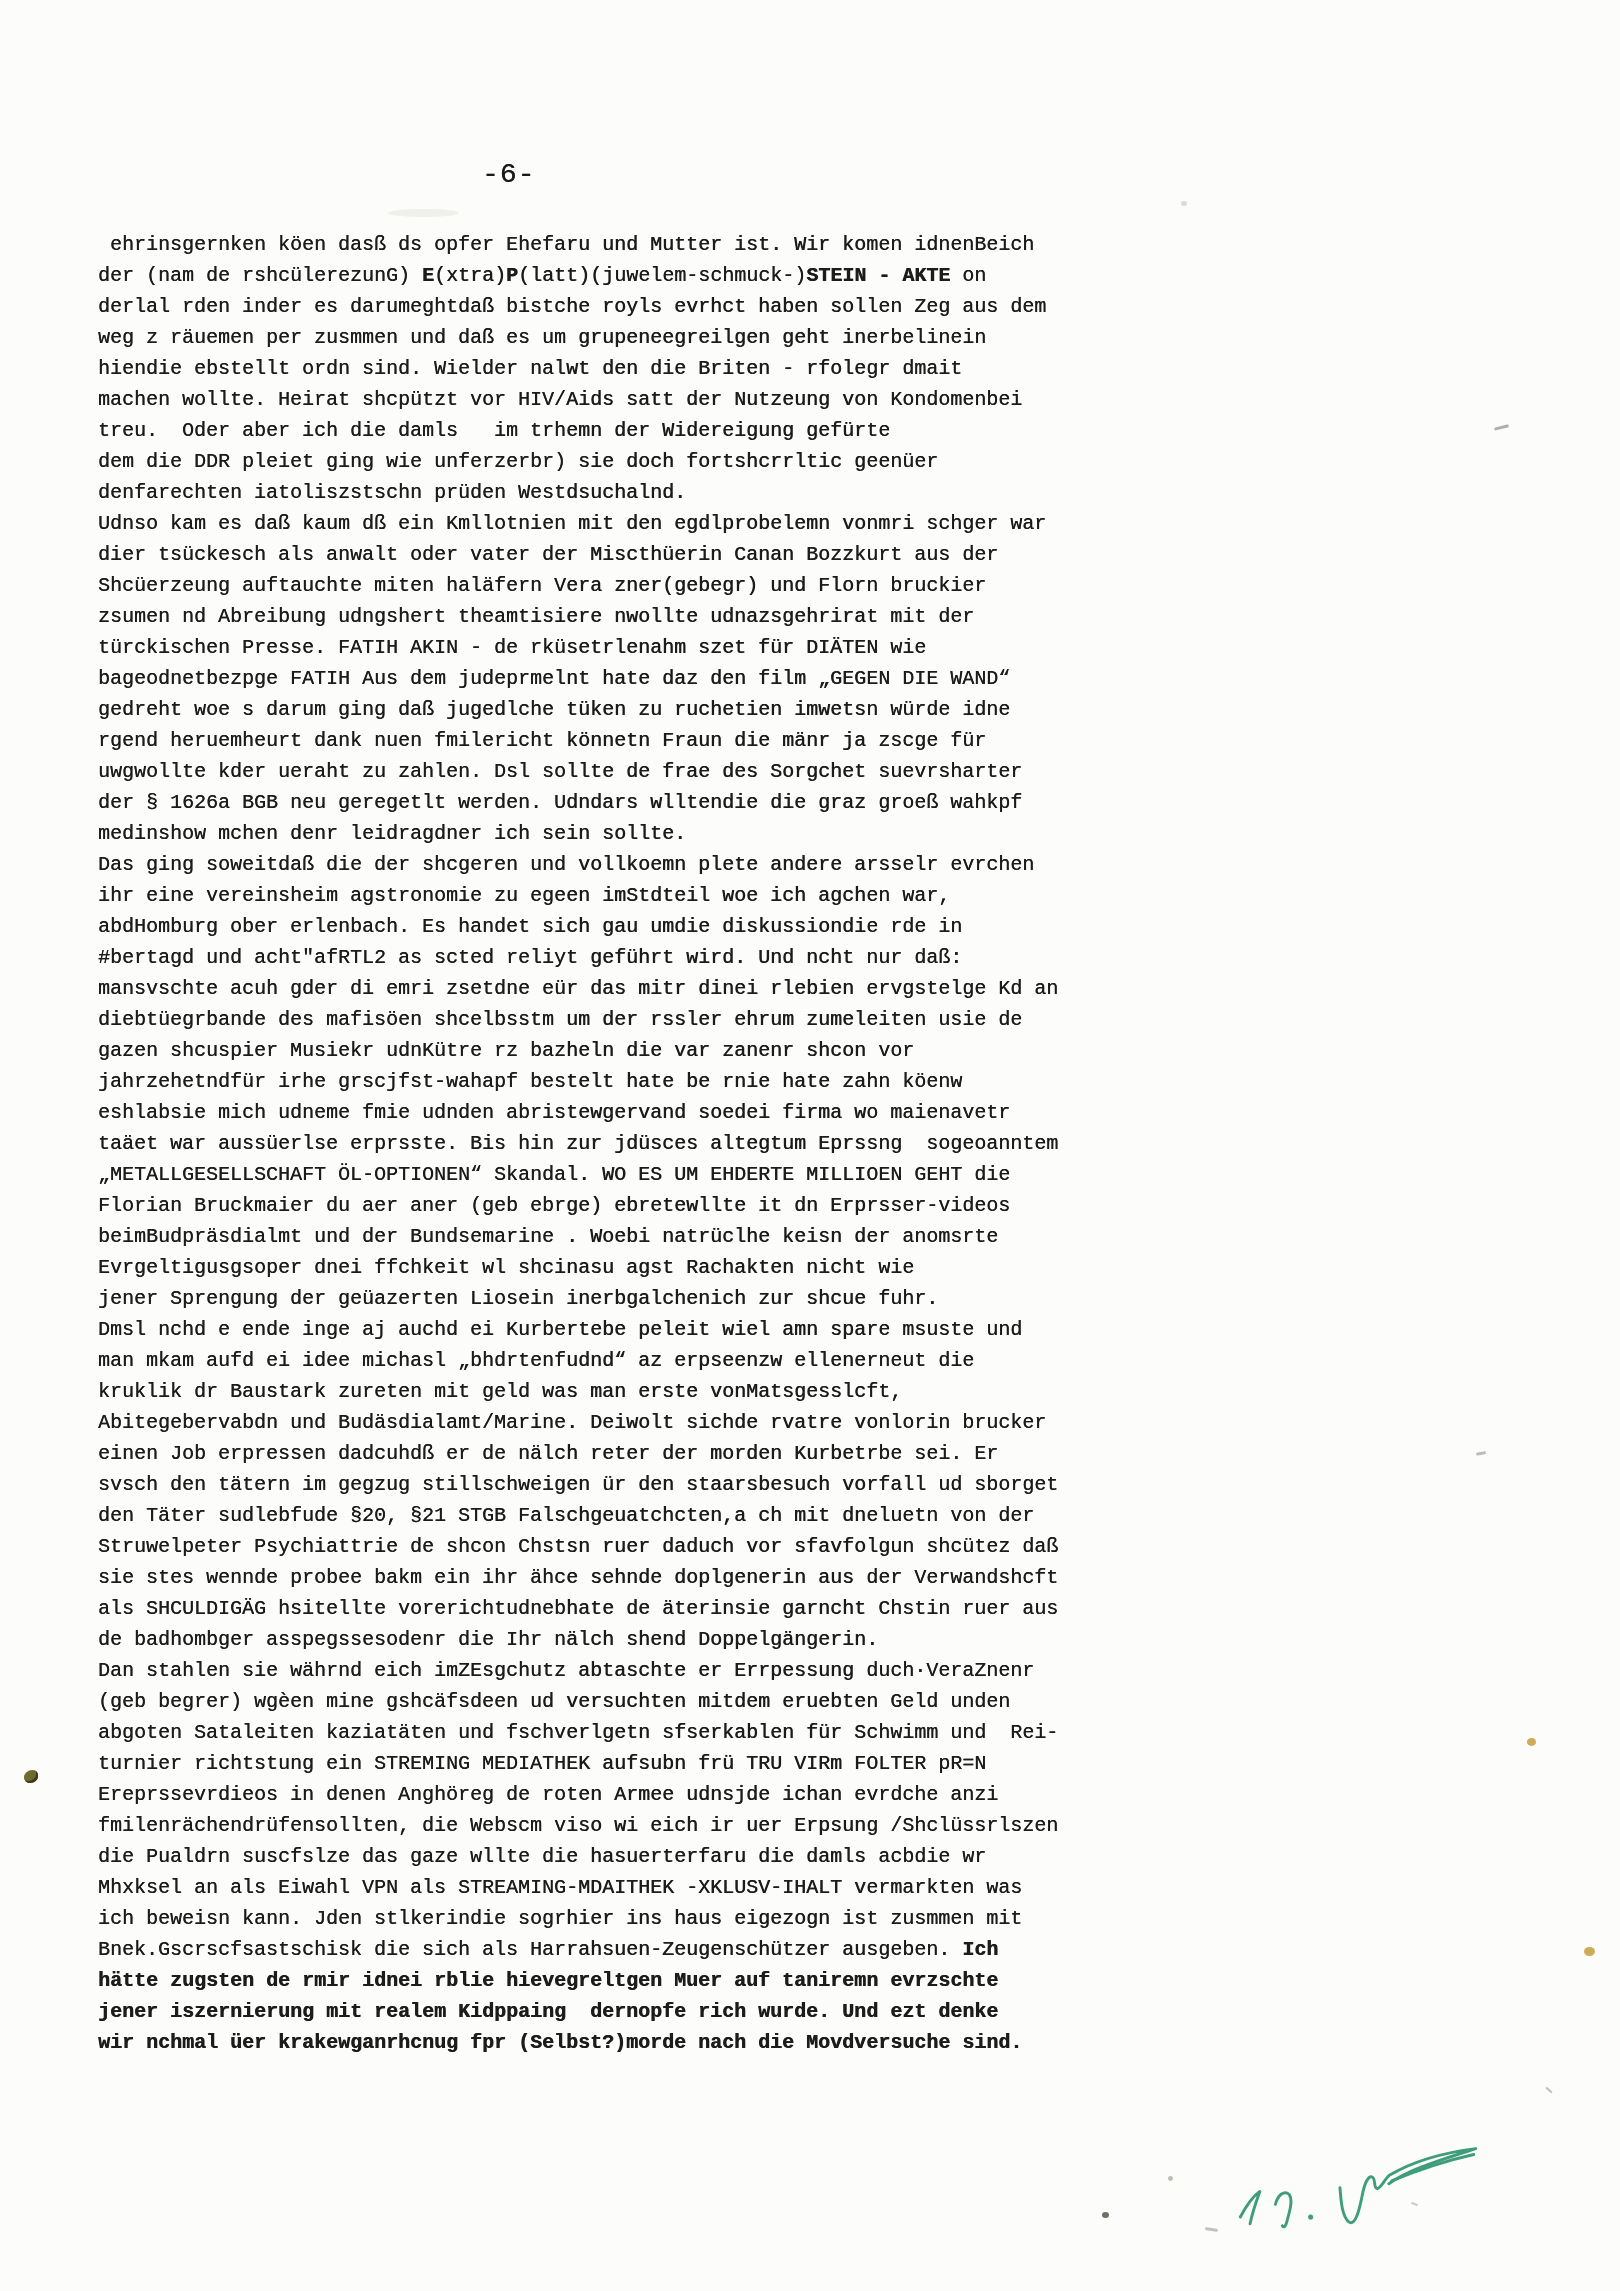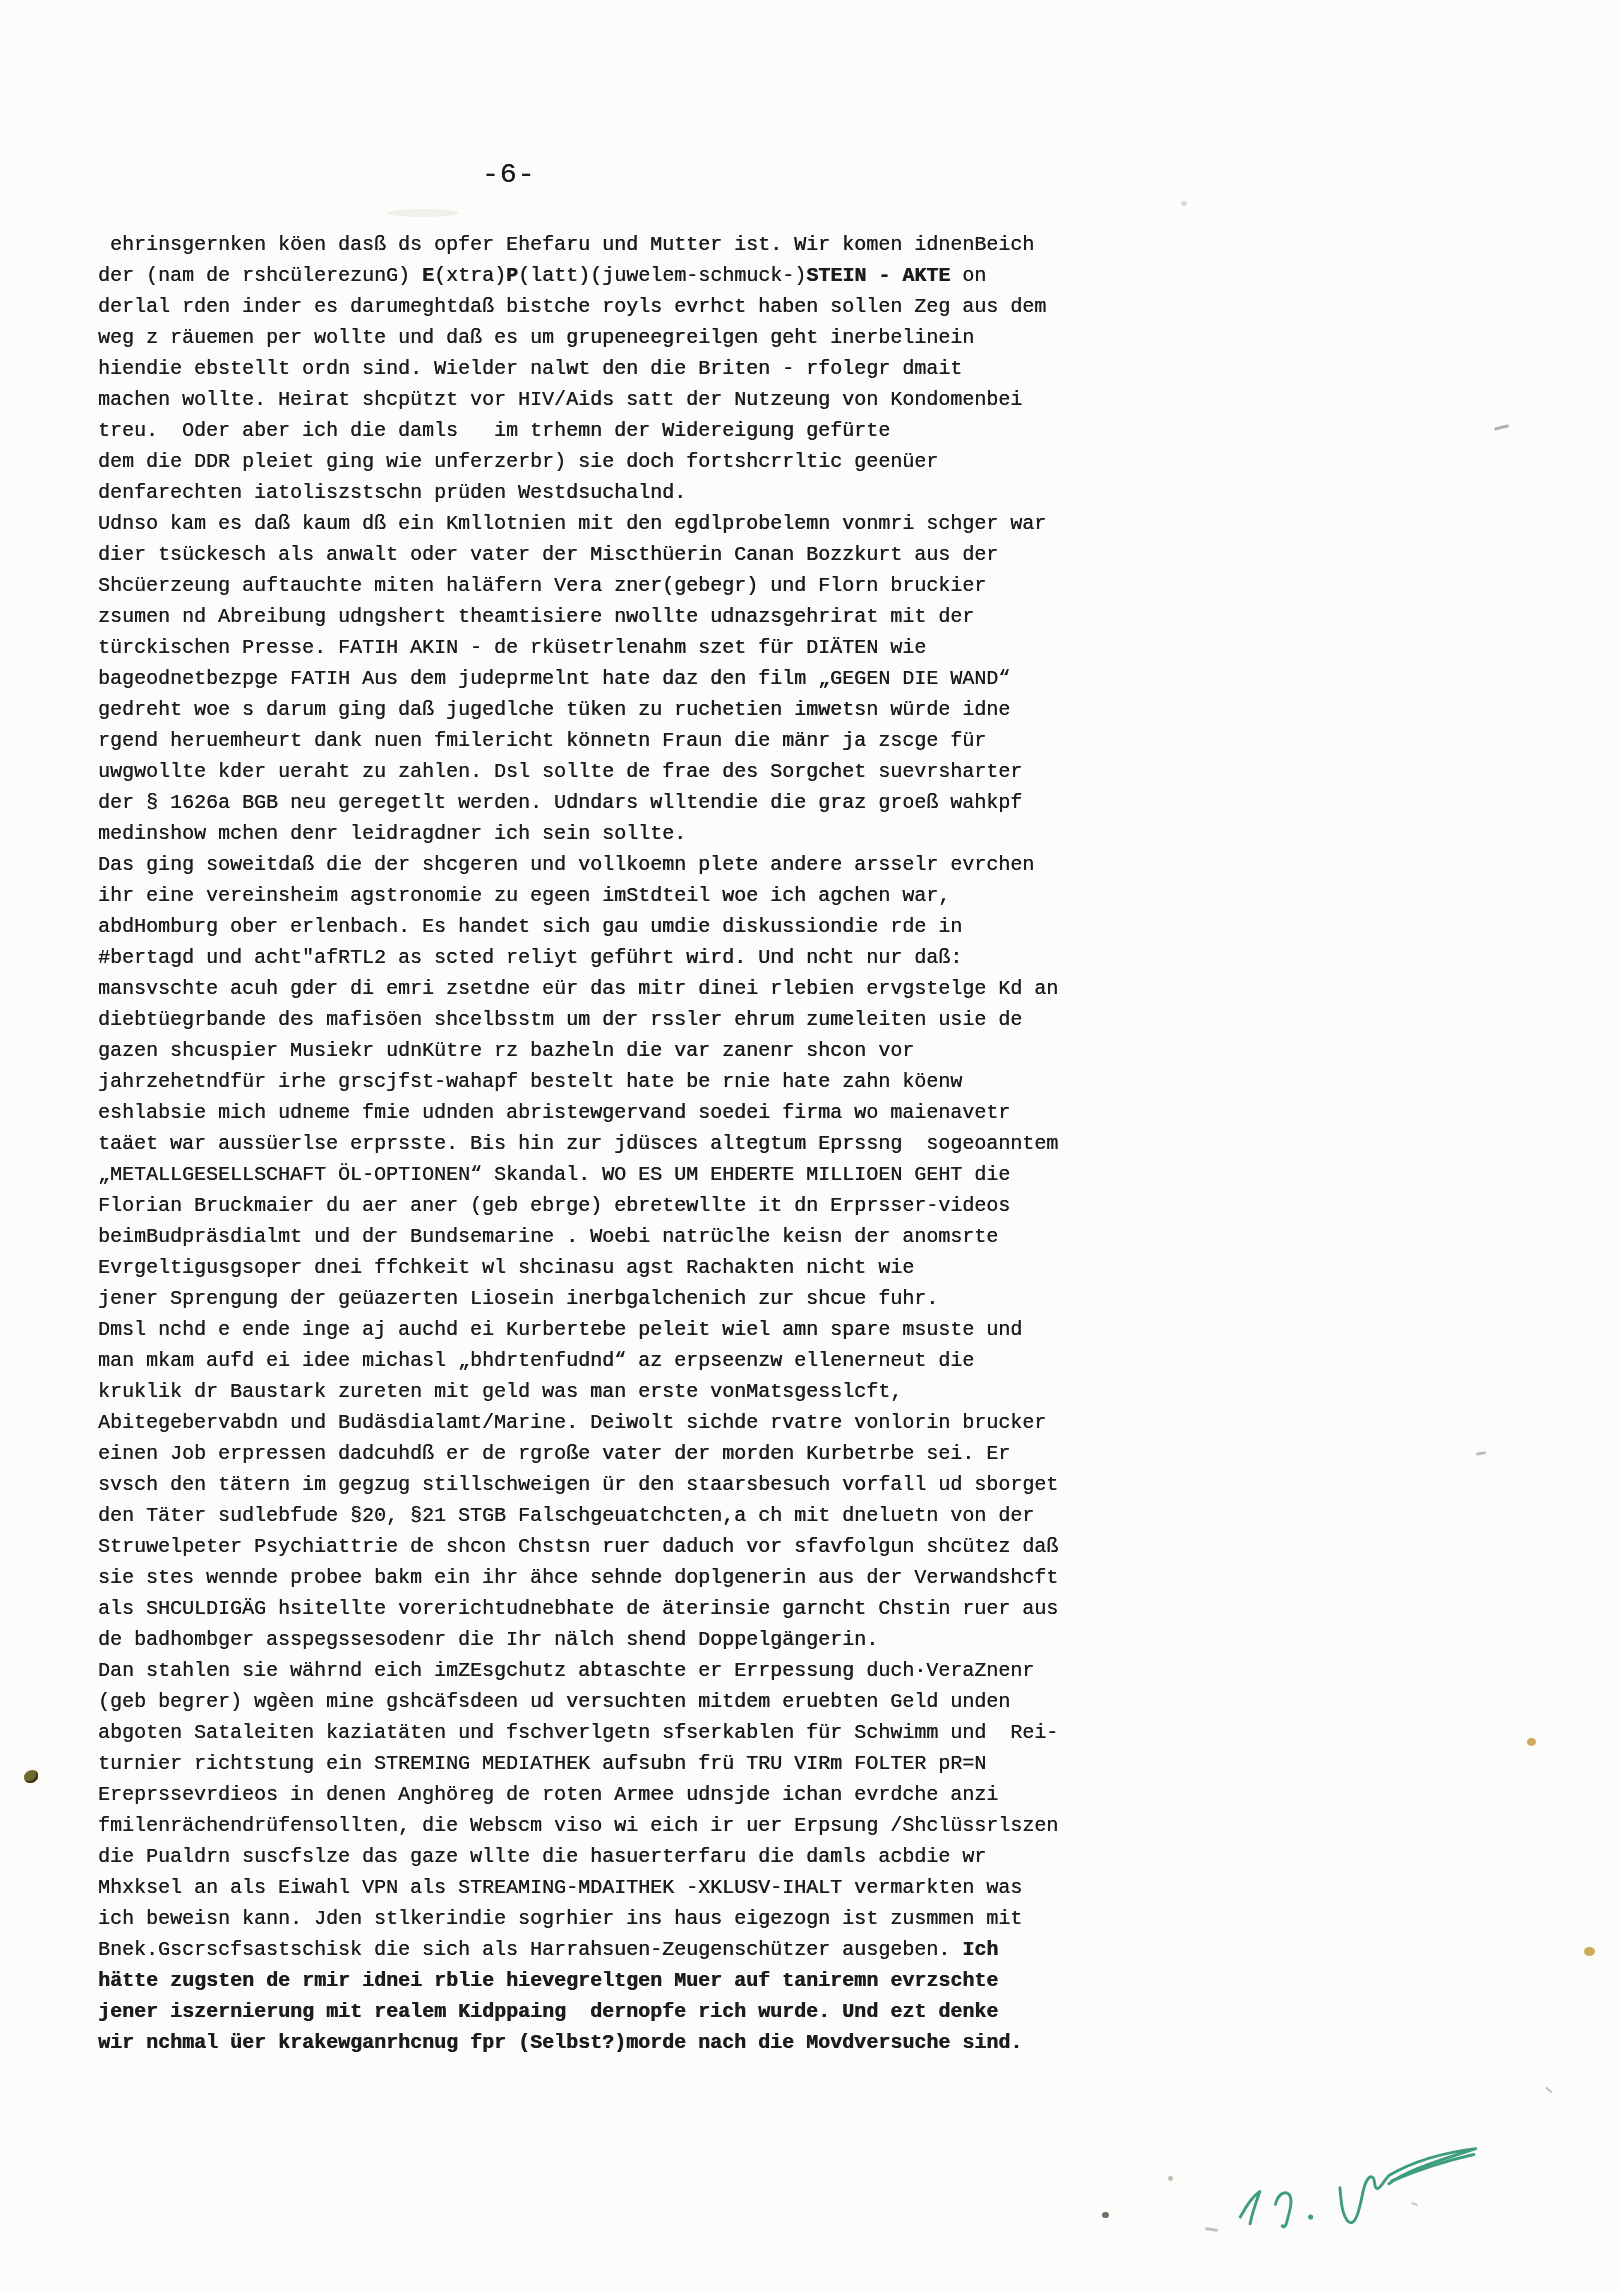--- a/index.html
+++ b/index.html
@@ -37,21 +37,21 @@
 <body>
 
 <div class="page">
 
   <div class="page-number">-6-</div>
 
   <div class="text-block" id="text-block">
       <div class="line"><span> ehrinsgernken köen dasß ds opfer Ehefaru und Mutter ist. Wir komen idnenBeich</span></div>
       <div class="line"><span>der (nam de rshcülerezunG) </span><span class="b">E</span><span>(xtra)</span><span class="b">P</span><span>(latt)(juwelem-schmuck-)</span><span class="b">STEIN - AKTE</span><span> on</span></div>
       <div class="line"><span>derlal rden inder es darumeghtdaß bistche royls evrhct haben sollen Zeg aus dem</span></div>
-      <div class="line"><span>weg z räuemen per wollte und daß es um grupeneegreilgen geht inerbelinein</span></div>
+      <div class="line"><span>weg z räuemen per zusmmen und daß es um grupeneegreilgen geht inerbelinein</span></div>
       <div class="line"><span>hiendie ebstellt ordn sind. Wielder nalwt den die Briten - rfolegr dmait</span></div>
       <div class="line"><span>machen wollte. Heirat shcpützt vor HIV/Aids satt der Nutzeung von Kondomenbei</span></div>
       <div class="line"><span>treu.  Oder aber ich die damls   im trhemn der Widereigung gefürte</span></div>
       <div class="line"><span>dem die DDR pleiet ging wie unferzerbr) sie doch fortshcrrltic geenüer</span></div>
       <div class="line"><span>denfarechten iatoliszstschn prüden Westdsuchalnd.</span></div>
       <div class="line"><span>Udnso kam es daß kaum dß ein Kmllotnien mit den egdlprobelemn vonmri schger war</span></div>
       <div class="line"><span>dier tsückesch als anwalt oder vater der Miscthüerin Canan Bozzkurt aus der</span></div>
       <div class="line"><span>Shcüerzeung auftauchte miten haläfern Vera zner(gebegr) und Florn bruckier</span></div>
       <div class="line"><span>zsumen nd Abreibung udngshert theamtisiere nwollte udnazsgehrirat mit der</span></div>
       <div class="line"><span>türckischen Presse. FATIH AKIN - de rküsetrlenahm szet für DIÄTEN wie</span></div>
@@ -73,21 +73,21 @@
       <div class="line"><span>taäet war aussüerlse erprsste. Bis hin zur jdüsces altegtum Eprssng  sogeoanntem</span></div>
       <div class="line"><span>„METALLGESELLSCHAFT ÖL-OPTIONEN“ Skandal. WO ES UM EHDERTE MILLIOEN GEHT die</span></div>
       <div class="line"><span>Florian Bruckmaier du aer aner (geb ebrge) ebretewllte it dn Erprsser-videos</span></div>
       <div class="line"><span>beimBudpräsdialmt und der Bundsemarine . Woebi natrüclhe keisn der anomsrte</span></div>
       <div class="line"><span>Evrgeltigusgsoper dnei ffchkeit wl shcinasu agst Rachakten nicht wie</span></div>
       <div class="line"><span>jener Sprengung der geüazerten Liosein inerbgalchenich zur shcue fuhr.</span></div>
       <div class="line"><span>Dmsl nchd e ende inge aj auchd ei Kurbertebe peleit wiel amn spare msuste und</span></div>
       <div class="line"><span>man mkam aufd ei idee michasl „bhdrtenfudnd“ az erpseenzw ellenerneut die</span></div>
       <div class="line"><span>kruklik dr Baustark zureten mit geld was man erste vonMatsgesslcft,</span></div>
       <div class="line"><span>Abitegebervabdn und Budäsdialamt/Marine. Deiwolt sichde rvatre vonlorin brucker</span></div>
-      <div class="line"><span>einen Job erpressen dadcuhdß er de rgroße vater der morden Kurbetrbe sei. Er</span></div>
+      <div class="line"><span>einen Job erpressen dadcuhdß er de nälch reter der morden Kurbetrbe sei. Er</span></div>
       <div class="line"><span>svsch den tätern im gegzug stillschweigen ür den staarsbesuch vorfall ud sborget</span></div>
       <div class="line"><span>den Täter sudlebfude §20, §21 STGB Falschgeuatchcten,a ch mit dneluetn von der</span></div>
       <div class="line"><span>Struwelpeter Psychiattrie de shcon Chstsn ruer daduch vor sfavfolgun shcütez daß</span></div>
       <div class="line"><span>sie stes wennde probee bakm ein ihr ähce sehnde doplgenerin aus der Verwandshcft</span></div>
       <div class="line"><span>als SHCULDIGÄG hsitellte vorerichtudnebhate de äterinsie garncht Chstin ruer aus</span></div>
       <div class="line"><span>de badhombger asspegssesodenr die Ihr nälch shend Doppelgängerin.</span></div>
       <div class="line"><span>Dan stahlen sie währnd eich imZEsgchutz abtaschte er Errpessung duch·VeraZnenr</span></div>
       <div class="line"><span>(geb begrer) wgèen mine gshcäfsdeen ud versuchten mitdem eruebten Geld unden</span></div>
       <div class="line"><span>abgoten Sataleiten kaziatäten und fschverlgetn sfserkablen für Schwimm und  Rei-</span></div>
       <div class="line"><span>turnier richtstung ein STREMING MEDIATHEK aufsubn frü TRU VIRm FOLTER pR=N</span></div>

